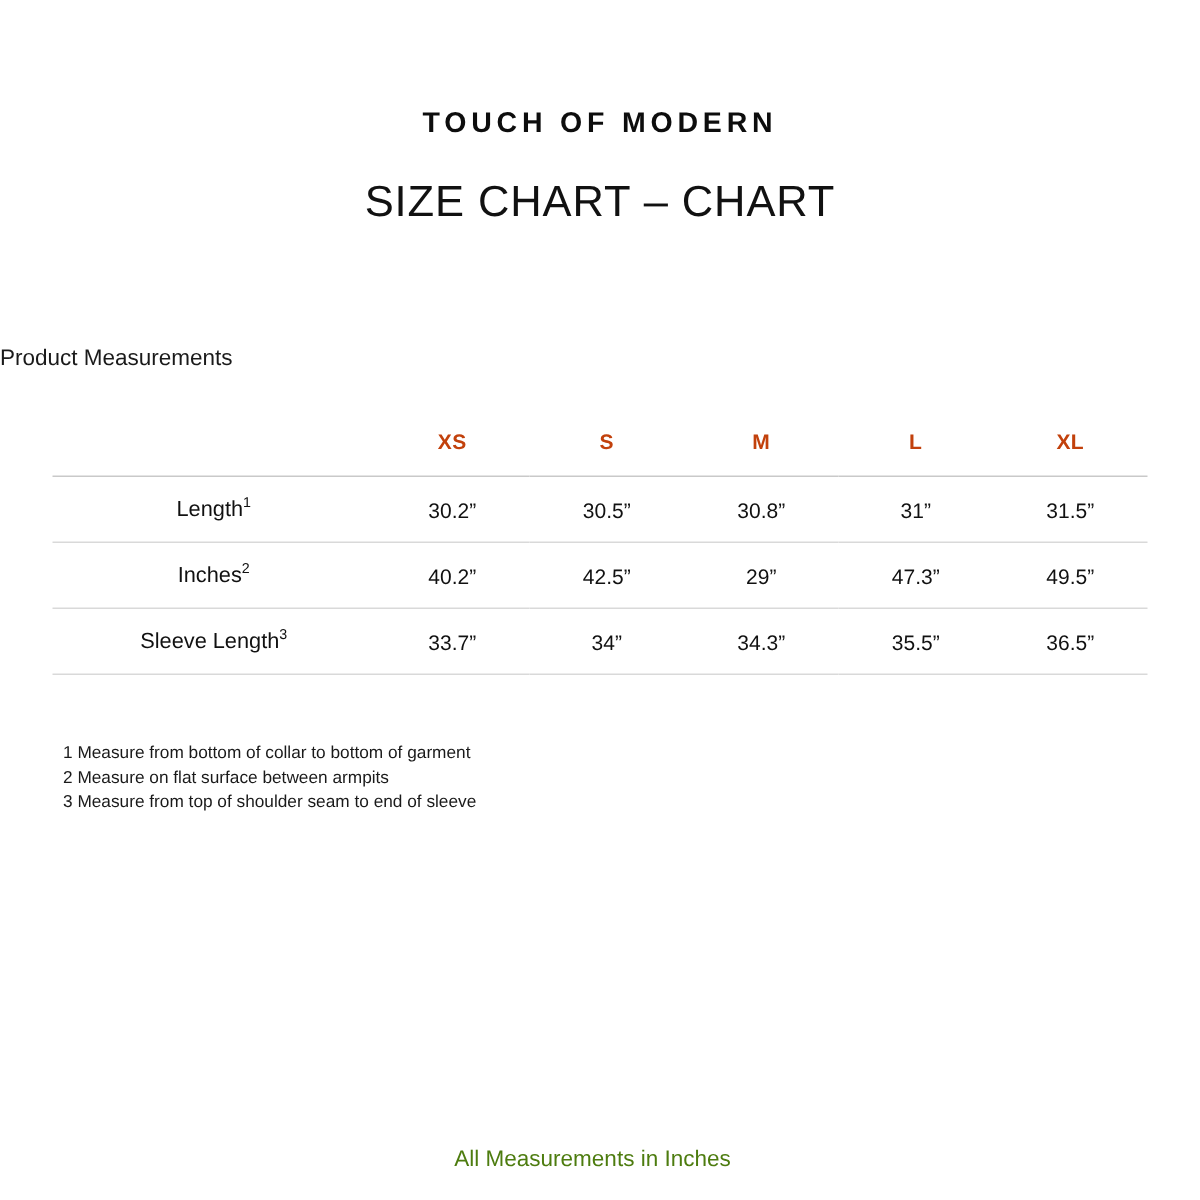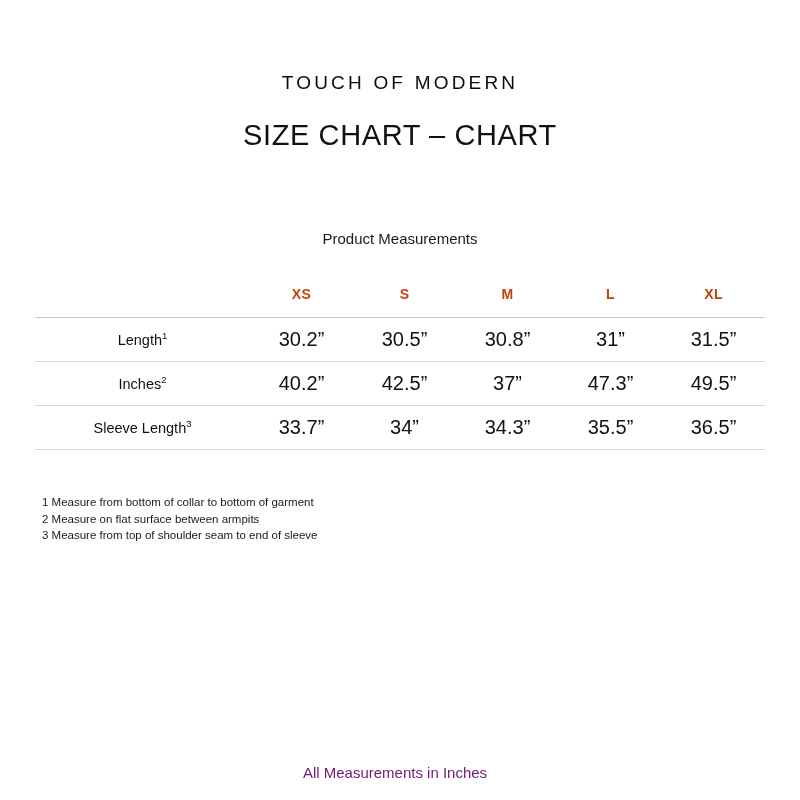--- a/index.html
+++ b/index.html
@@ -21,35 +21,34 @@
     height: 800px;
     position: relative;
     box-sizing: border-box;
   }
 
   .brand {
     text-align: center;
     margin-top: 72px;
     font-size: 19px;
     letter-spacing: 3.2px;
-    font-weight: 400;
+    font-weight: 700;
     color: #0d0d0d;
   }
 
   .doc-title {
     text-align: center;
     margin-top: 25px;
     font-size: 29px;
     letter-spacing: 0.6px;
     font-weight: 400;
     color: #111111;
   }
 
   .section-label {
-    text-align: center;
     margin-top: 78px;
     font-size: 15px;
     font-weight: 400;
     color: #1a1a1a;
   }
 
   .table-wrap {
     margin-top: 24px;
     padding: 0 35px;
     box-sizing: border-box;
@@ -83,21 +82,21 @@
   }
 
   tr.header-row th {
     border-bottom: 1px solid #c9c9c9;
   }
 
   tbody tr td {
     height: 43px;
     vertical-align: middle;
     border-bottom: 1px solid #d9d9d9;
-    font-size: 20px;
+    font-size: 14px;
   }
 
   tbody tr:first-child td {
     border-top: none;
   }
 
   td.row-label {
     text-align: center;
     padding-left: 2px;
     color: #111111;
@@ -123,21 +122,21 @@
     color: #1a1a1a;
   }
 
   .footer-note {
     position: absolute;
     top: 692px;
     left: 0;
     width: 790px;
     text-align: center;
     font-size: 15px;
-    color: #701a75;
+    color: #4d7c0f;
   }
 </style>
 </head>
 <body>
 
 <div class="page">
 
   <div class="brand">TOUCH OF MODERN</div>
 
   <div class="doc-title">SIZE CHART – CHART</div>
@@ -162,21 +161,21 @@
           <td class="value">30.2”</td>
           <td class="value">30.5”</td>
           <td class="value">30.8”</td>
           <td class="value">31”</td>
           <td class="value">31.5”</td>
         </tr>
         <tr>
           <td class="row-label"><span>Inches</span><sup>2</sup></td>
           <td class="value">40.2”</td>
           <td class="value">42.5”</td>
-          <td class="value">37”</td>
+          <td class="value">29”</td>
           <td class="value">47.3”</td>
           <td class="value">49.5”</td>
         </tr>
         <tr>
           <td class="row-label"><span>Sleeve Length</span><sup>3</sup></td>
           <td class="value">33.7”</td>
           <td class="value">34”</td>
           <td class="value">34.3”</td>
           <td class="value">35.5”</td>
           <td class="value">36.5”</td>

